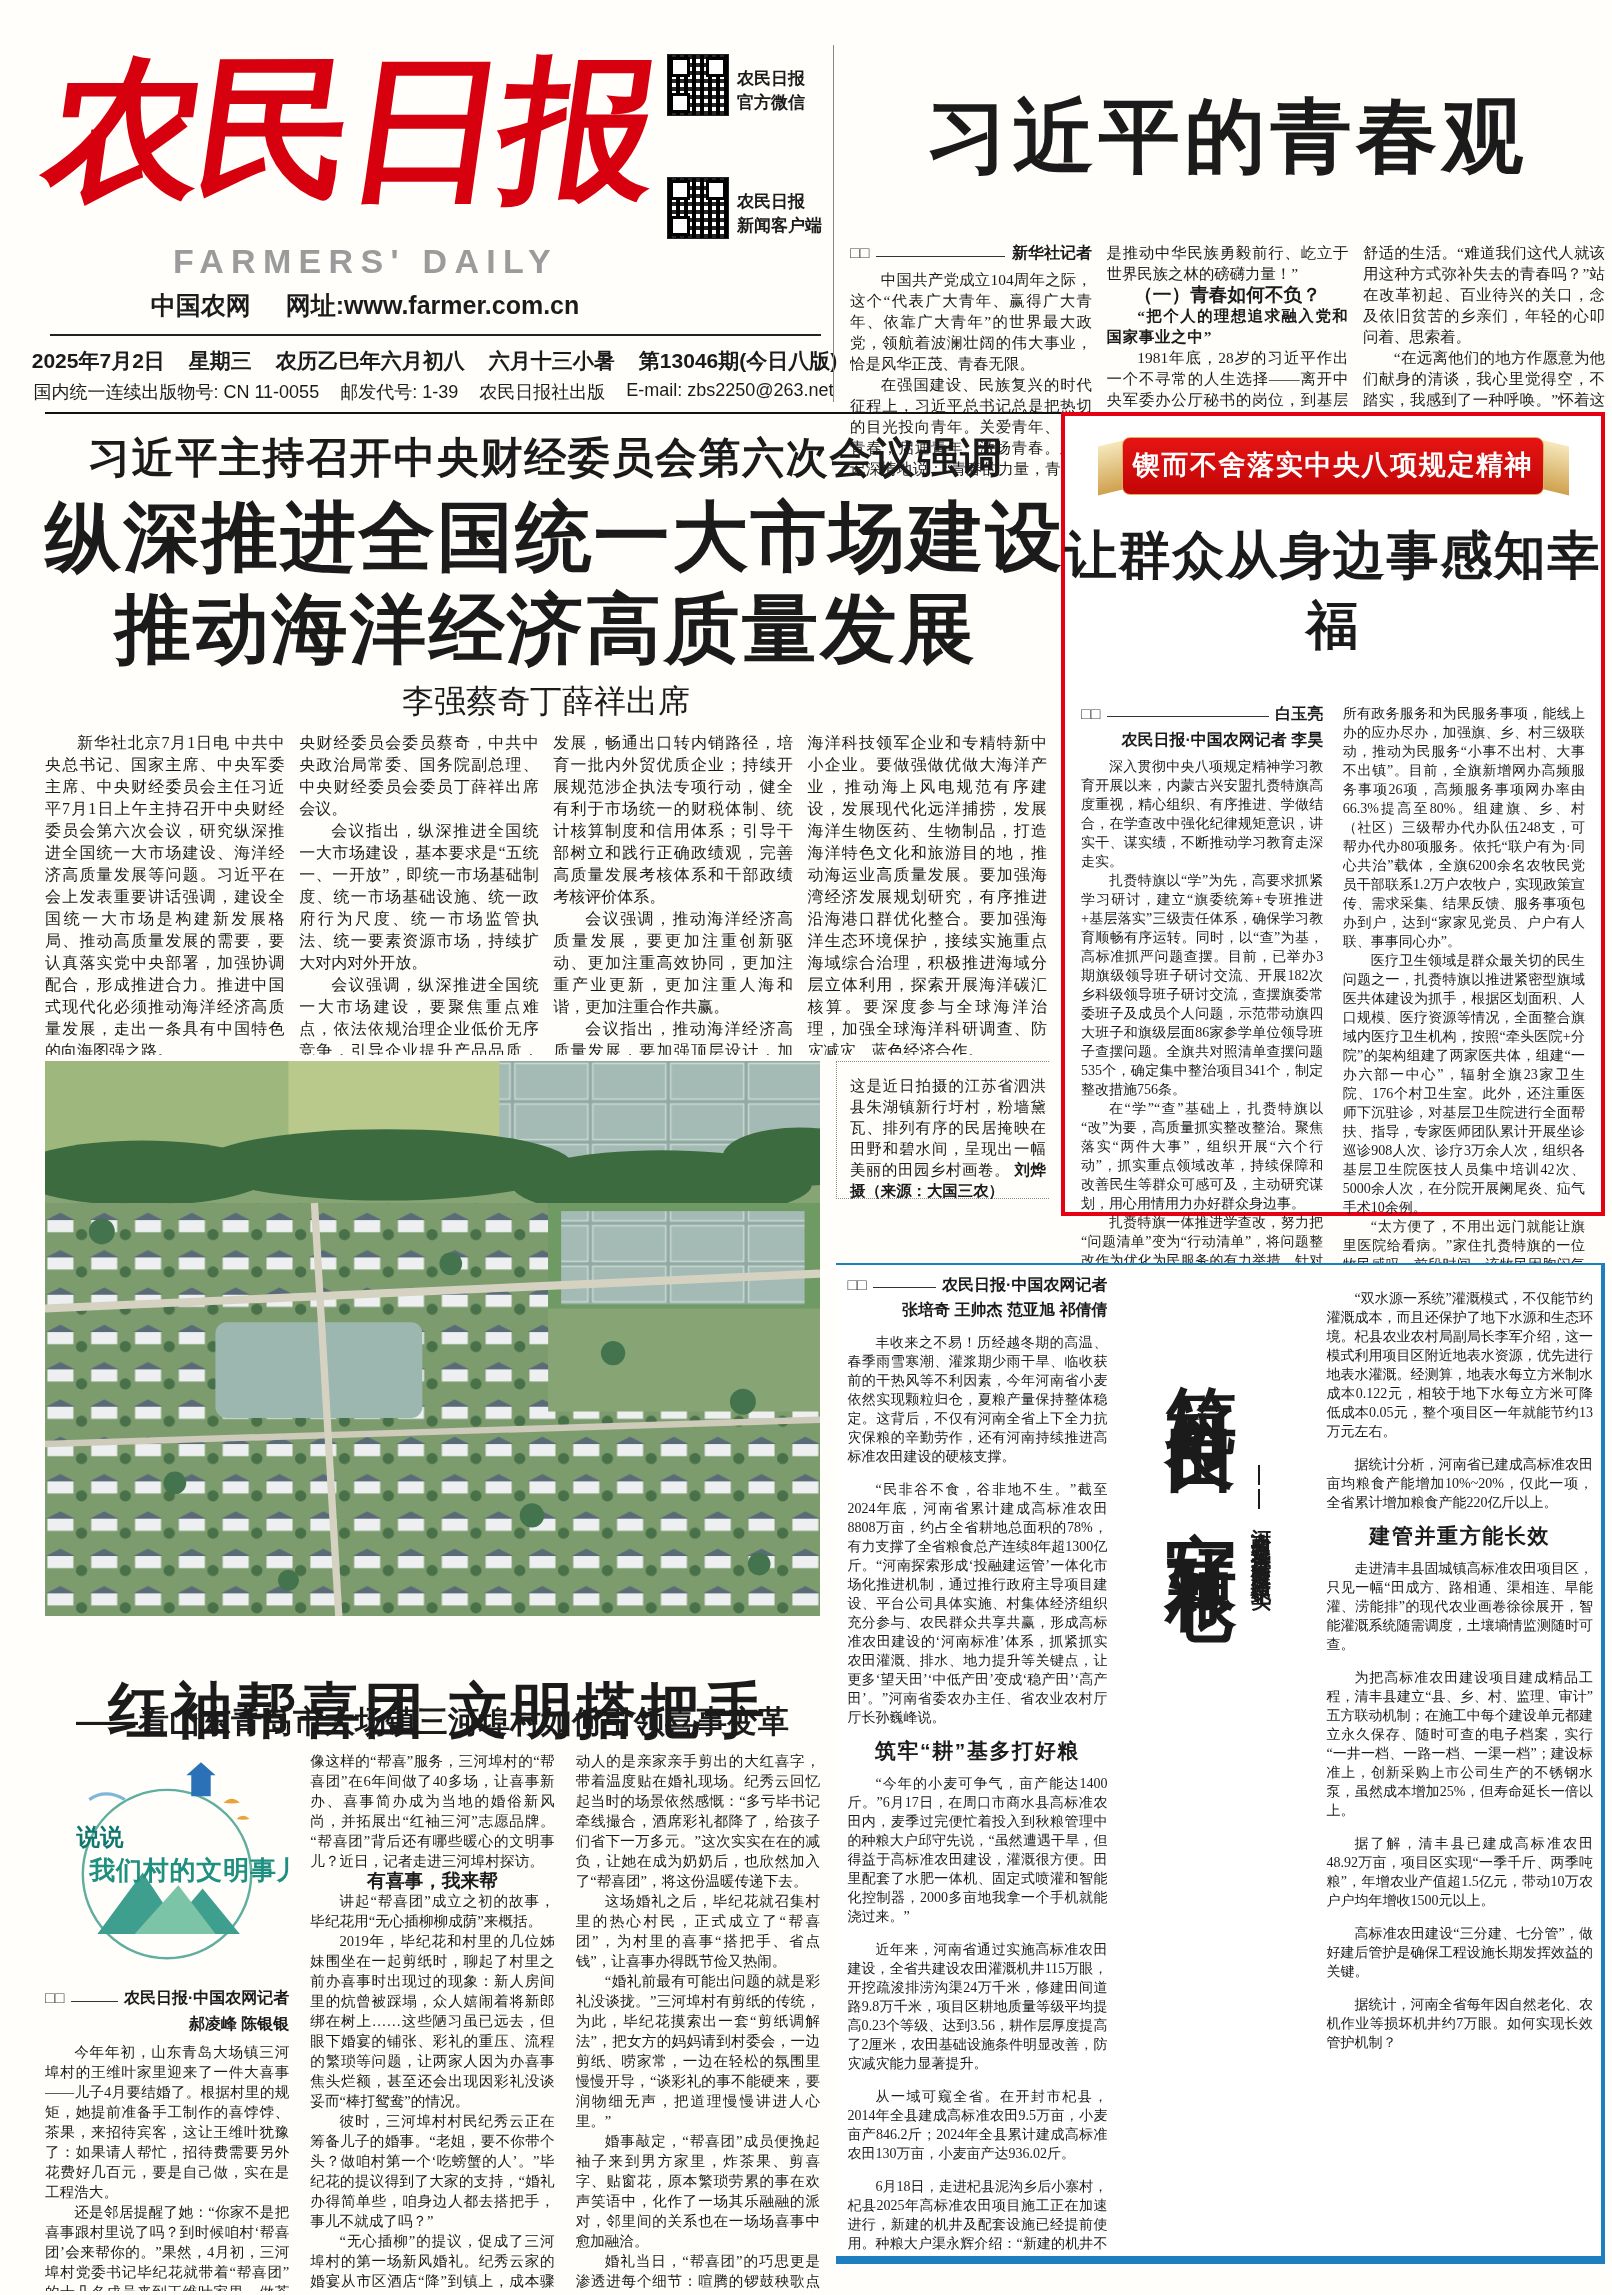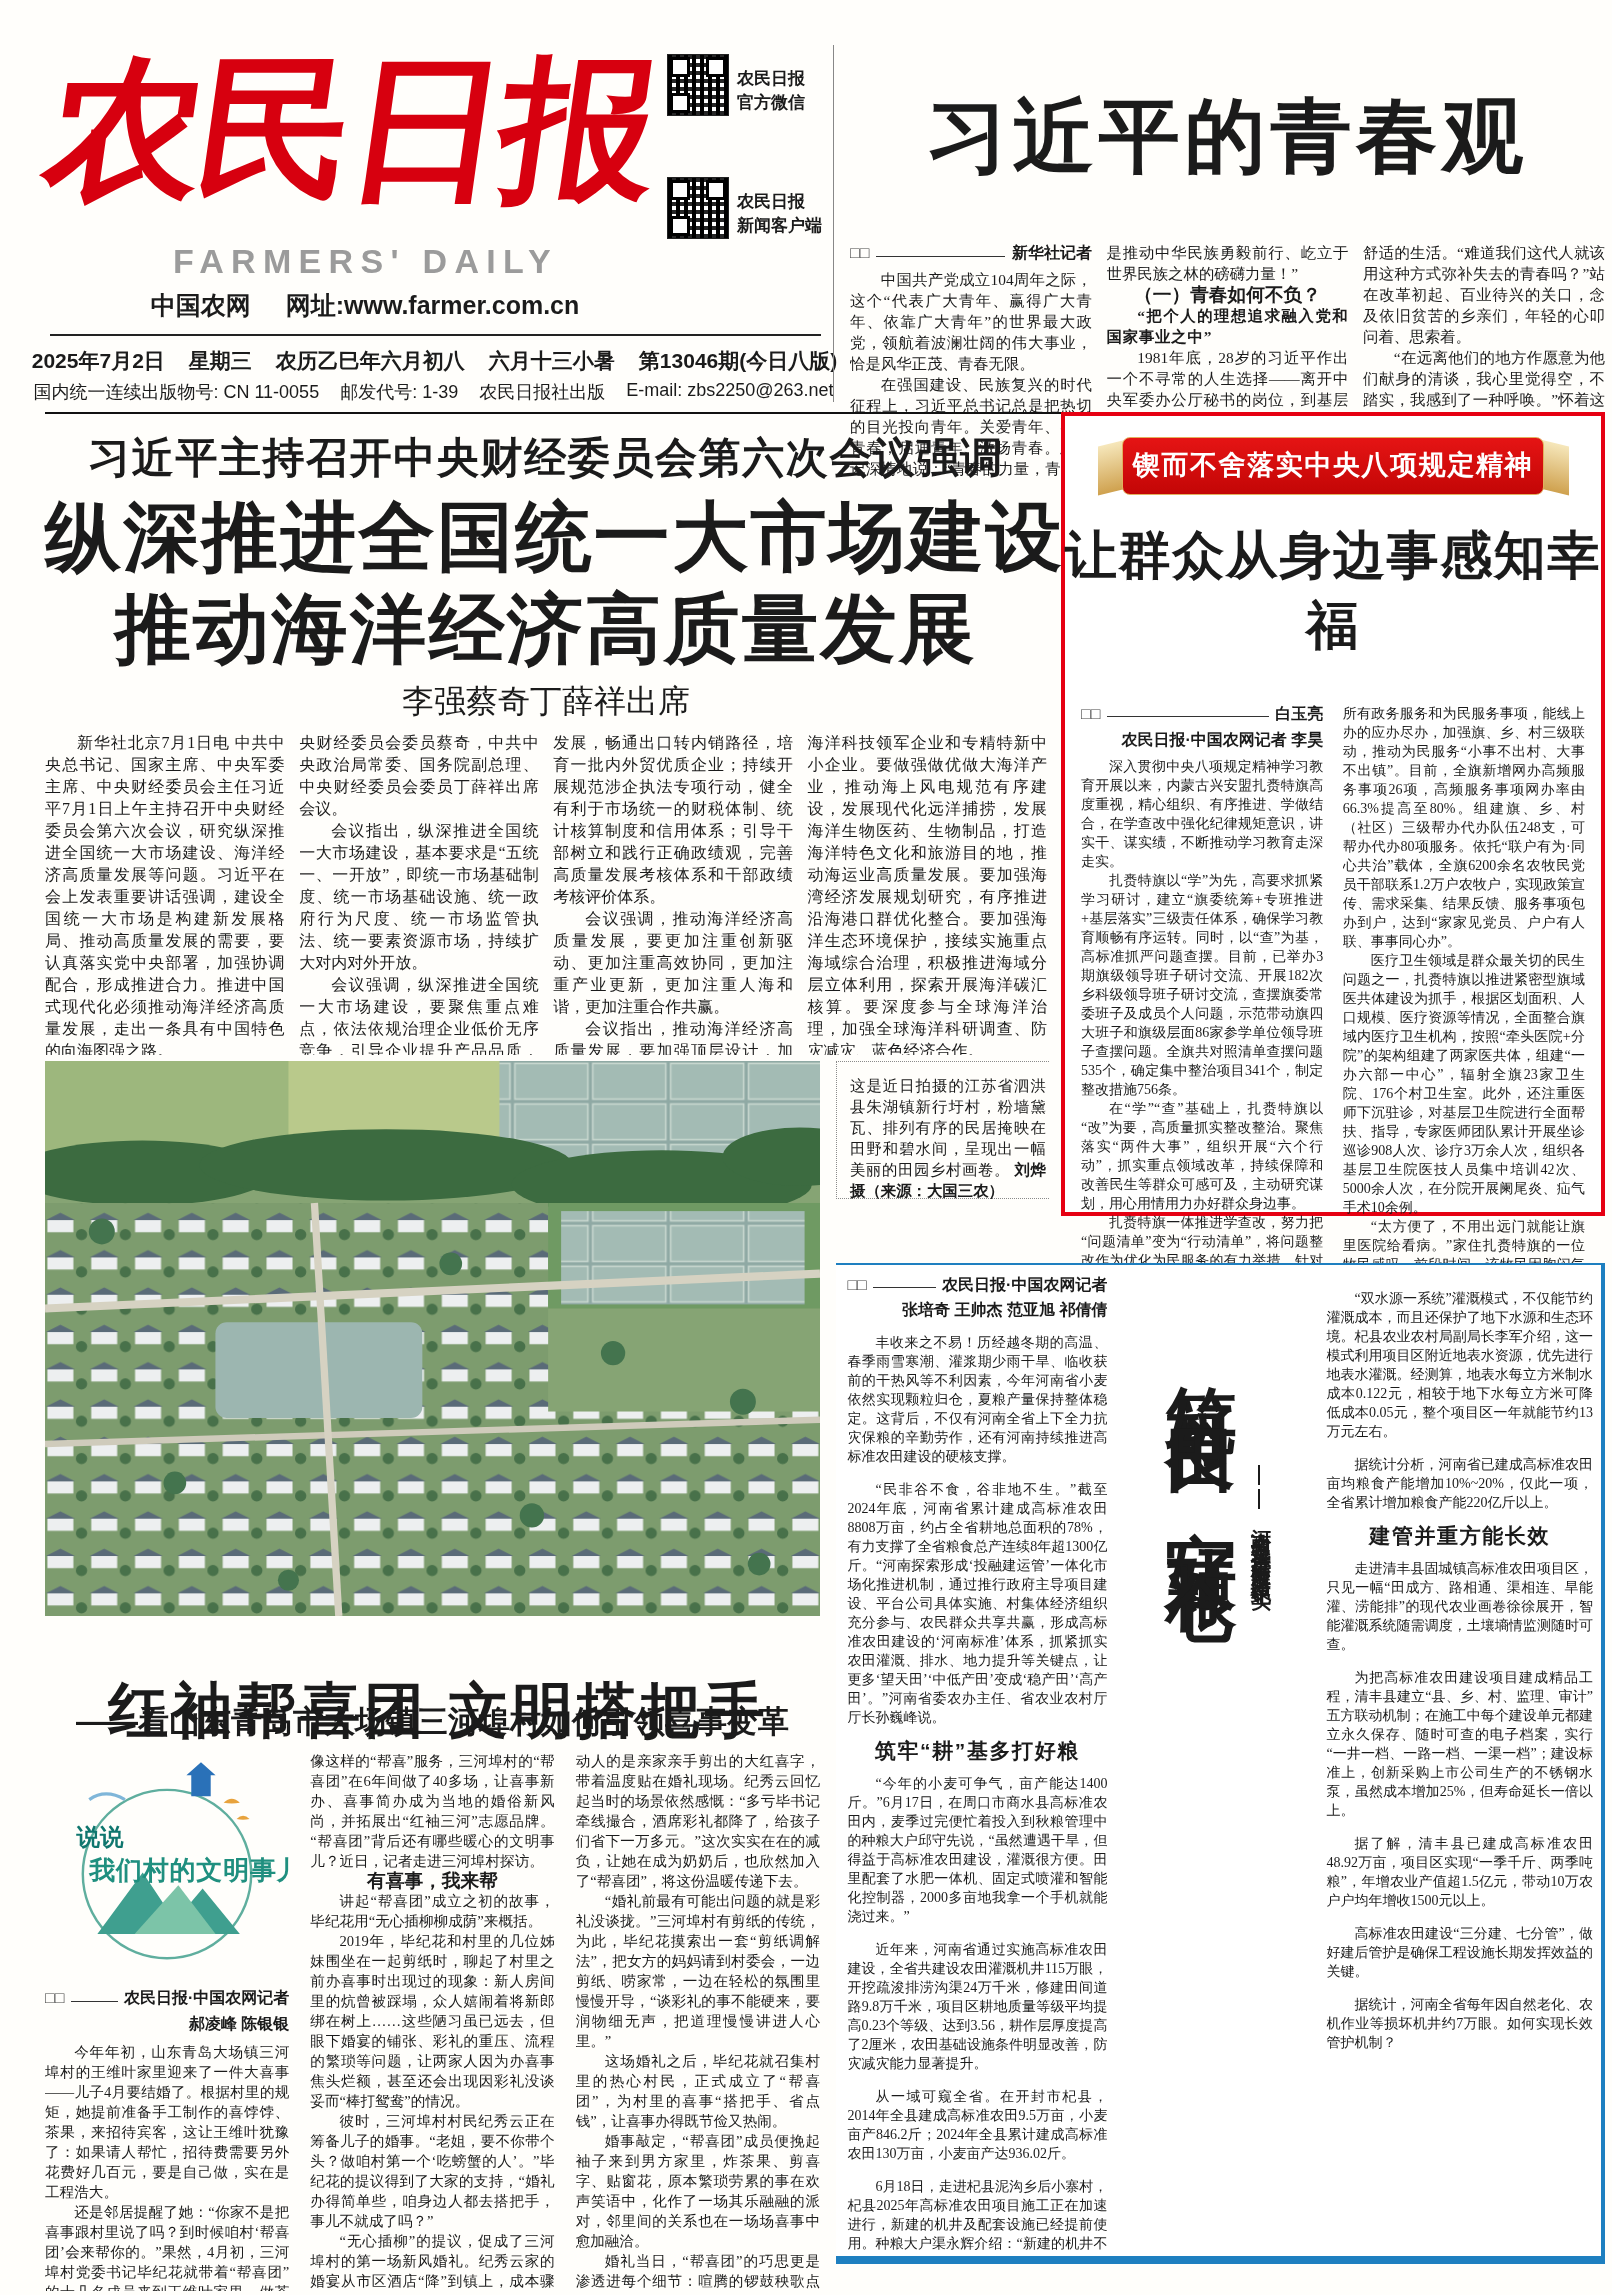--- a/index.html
+++ b/index.html
@@ -330,22 +330,22 @@
       <div class="col">
           <p class="t-cont">像这样的“帮喜”服务，三河埠村的“帮喜团”在6年间做了40多场，让喜事新办、喜事简办成为当地的婚俗新风尚，并拓展出“红袖三河”志愿品牌。“帮喜团”背后还有哪些暖心的文明事儿？近日，记者走进三河埠村探访。</p>
           <h4 class="t-h">有喜事，我来帮</h4>
           <p class="t-p">讲起“帮喜团”成立之初的故事，毕纪花用“无心插柳柳成荫”来概括。</p>
           <p class="t-p">2019年，毕纪花和村里的几位姊妹围坐在一起剪纸时，聊起了村里之前办喜事时出现过的现象：新人房间里的炕曾被踩塌，众人嬉闹着将新郎绑在树上……这些陋习虽已远去，但眼下婚宴的铺张、彩礼的重压、流程的繁琐等问题，让两家人因为办喜事焦头烂额，甚至还会出现因彩礼没谈妥而“棒打鸳鸯”的情况。</p>
           <p class="t-p">彼时，三河埠村村民纪秀云正在筹备儿子的婚事。“老姐，要不你带个头？做咱村第一个‘吃螃蟹的人’。”毕纪花的提议得到了大家的支持，“婚礼办得简单些，咱身边人都去搭把手，事儿不就成了吗？”</p>
           <p class="t-p">“无心插柳”的提议，促成了三河埠村的第一场新风婚礼。纪秀云家的婚宴从市区酒店“降”到镇上，成本骤减。更</p>
         </div>
       <div class="col">
           <p class="t-cont">动人的是亲家亲手剪出的大红喜字，带着温度贴在婚礼现场。纪秀云回忆起当时的场景依然感慨：“多亏毕书记牵线撮合，酒席彩礼都降了，给孩子们省下一万多元。”这次实实在在的减负，让她在成为奶奶后，也欣然加入了“帮喜团”，将这份温暖传递下去。</p>
+          <p class="t-p">这场婚礼之后，毕纪花就召集村里的热心村民，正式成立了“帮喜团”，为村里的喜事“搭把手、省点钱”，让喜事办得既节俭又热闹。</p>
           <p class="t-p">“婚礼前最有可能出问题的就是彩礼没谈拢。”三河埠村有剪纸的传统，为此，毕纪花摸索出一套“剪纸调解法”，把女方的妈妈请到村委会，一边剪纸、唠家常，一边在轻松的氛围里慢慢开导，“谈彩礼的事不能硬来，要润物细无声，把道理慢慢讲进人心里。”</p>
-          <p class="t-p">这场婚礼之后，毕纪花就召集村里的热心村民，正式成立了“帮喜团”，为村里的喜事“搭把手、省点钱”，让喜事办得既节俭又热闹。</p>
           <p class="t-p">婚事敲定，“帮喜团”成员便挽起袖子来到男方家里，炸茶果、剪喜字、贴窗花，原本繁琐劳累的事在欢声笑语中，化作了一场其乐融融的派对，邻里间的关系也在一场场喜事中愈加融洽。</p>
           <p class="t-p">婚礼当日，“帮喜团”的巧思更是渗透进每个细节：喧腾的锣鼓秧歌点燃气氛；移风易俗主题的新式现场既庄重又清新；精心设计的文明接亲游戏取代低俗婚闹；</p>
         </div>
     </div>
   </section>
 
   <section class="abs fl-frame">
     <div class="fl-col fl-colA">
       <div class="byline">
         <span class="mark">□□</span>

